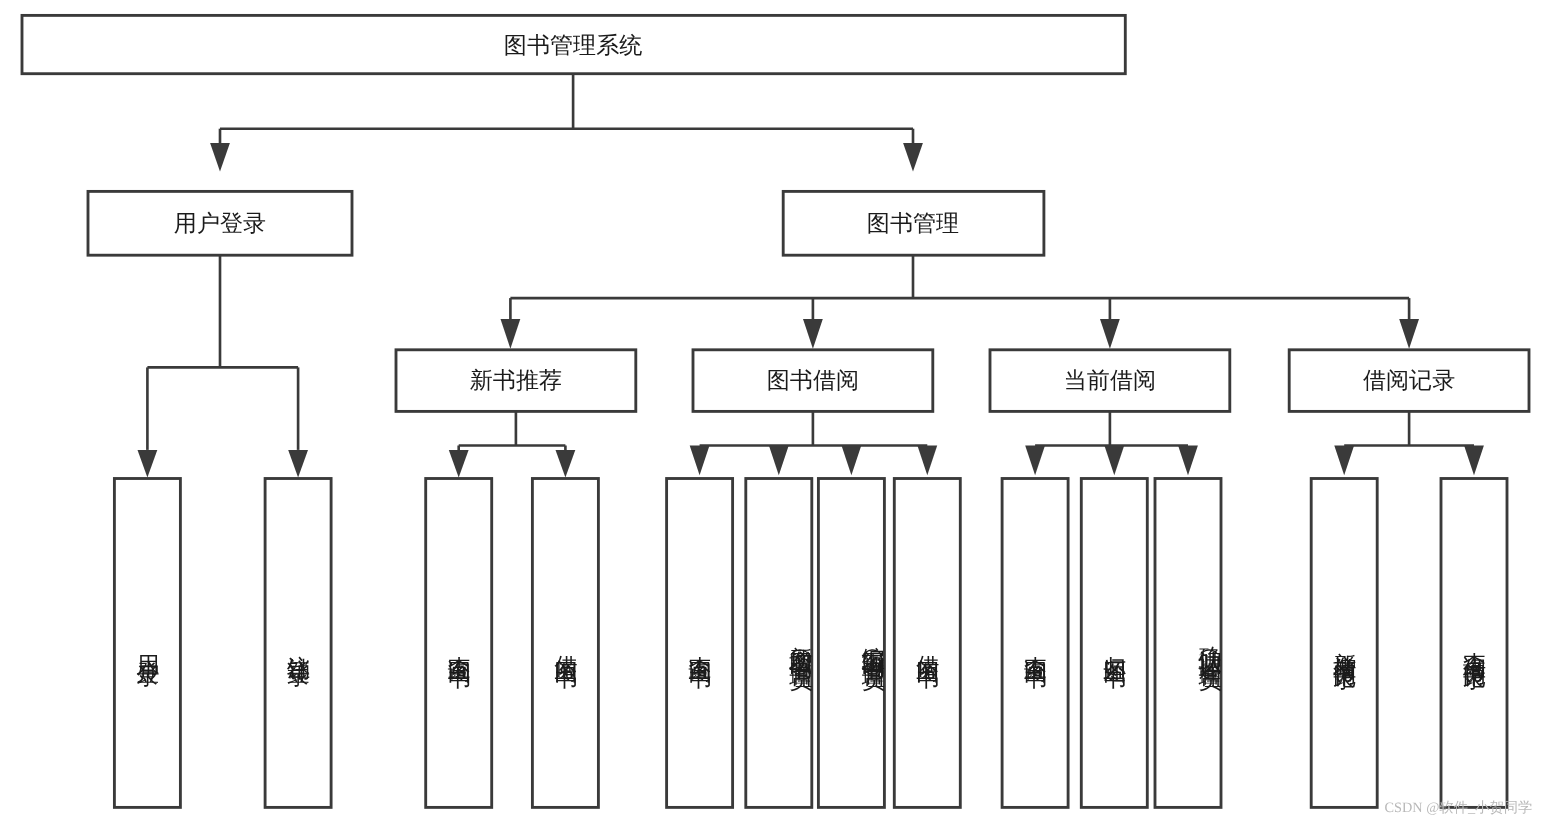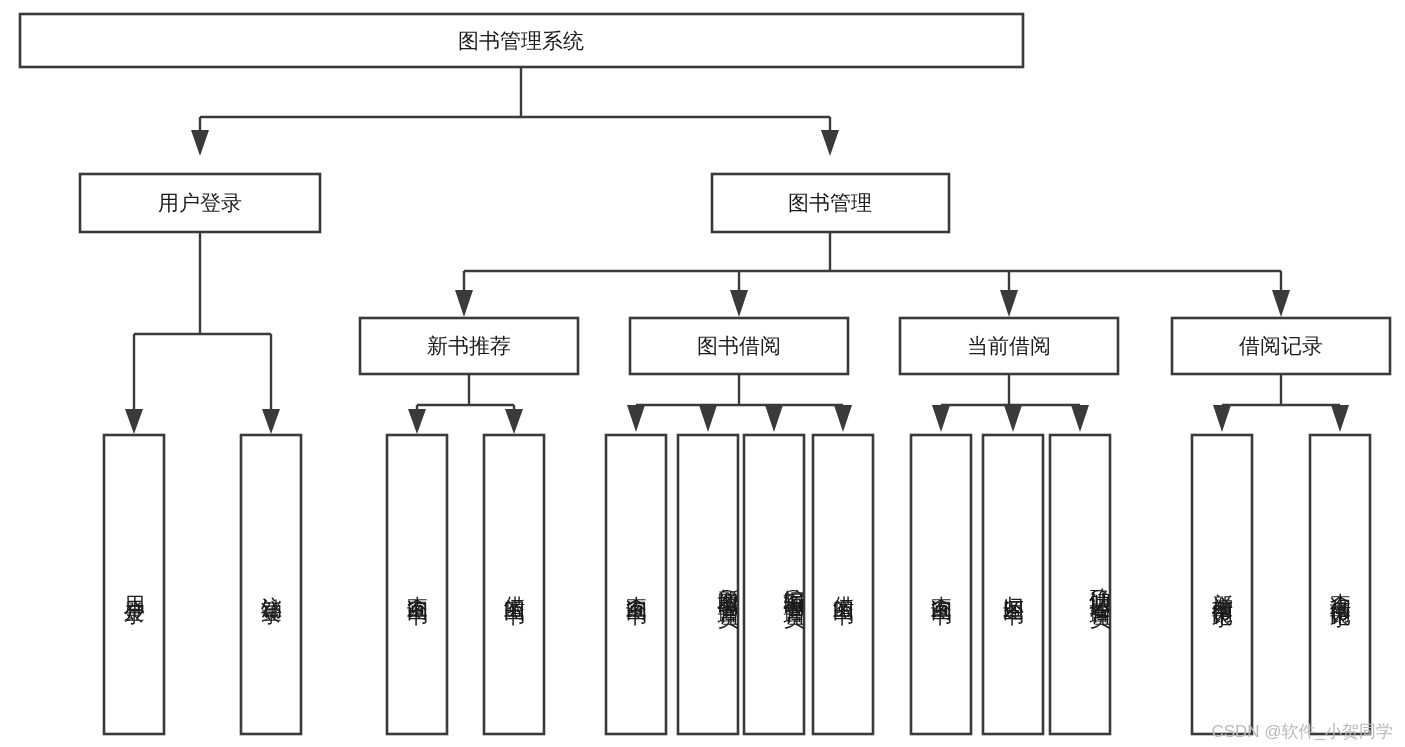--- a/index.html
+++ b/index.html
@@ -59,22 +59,22 @@
     line-height: 1;
     white-space: nowrap;
     text-align: center;
     pointer-events: none;
     user-select: none;
   }
   .watermark {
     position: absolute;
     right: 12px;
     bottom: 4px;
-    font-family: Liberation Sans, sans-serif;
-    font-size: 17px;
+    font-family: Liberation Serif, serif;
+    font-size: 13px;
     color: #b9b9b9;
     white-space: nowrap;
     user-select: none;
   }
 </style>
 </head>
 <body>
 
 <div id="diagram-root">
 

